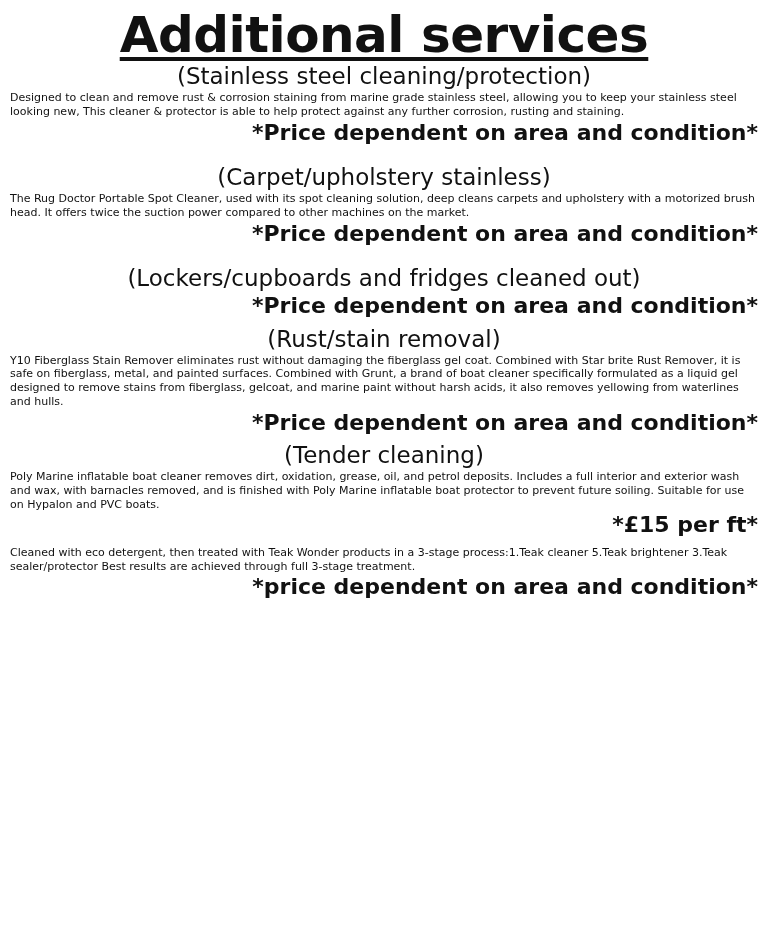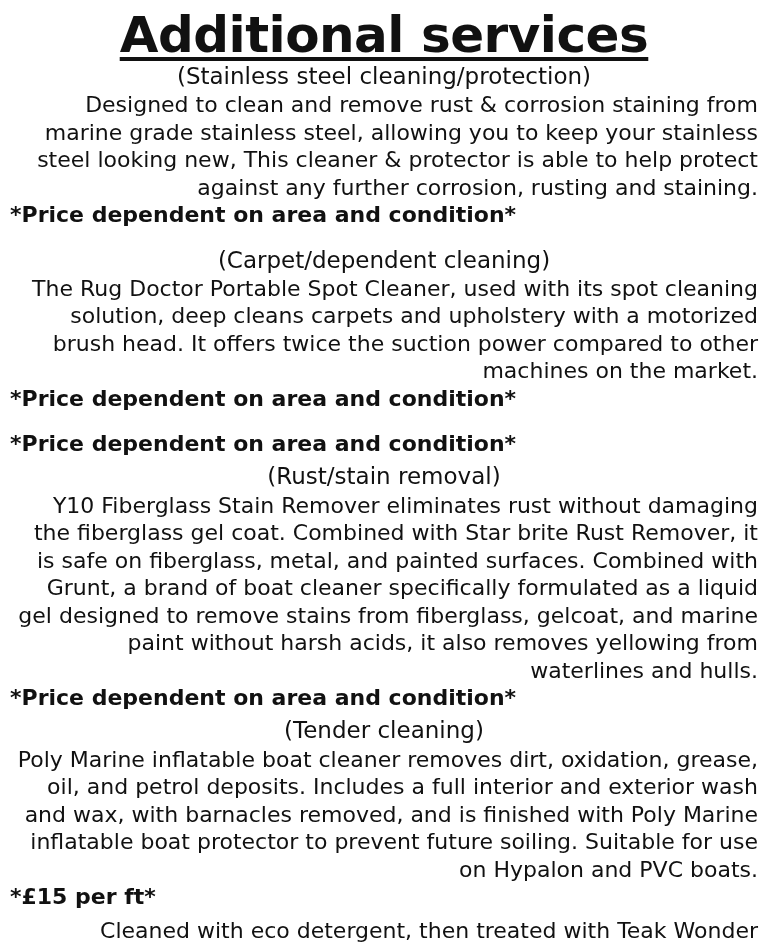--- a/index.html
+++ b/index.html
@@ -37,31 +37,31 @@
   }
   .section-heading {
     font-size: 23px;
     font-weight: 400;
     text-align: center;
     line-height: 1.18;
     margin: 0;
     padding: 0;
   }
   .section-body {
-    font-size: 22px;
+    font-size: 11px;
     font-weight: 400;
-    text-align: right;
+    text-align: left;
     line-height: 1.25;
     margin: 1px 0 0 0;
     padding: 0 0px;
   }
   .section-price {
     font-size: 22px;
     font-weight: 700;
-    text-align: left;
+    text-align: right;
     line-height: 1.2;
     margin: 1px 0 0 0;
   }
   .gap-m {
     height: 18px;
   }
   .gap-xs {
     height: 6px;
   }
 </style>
@@ -74,28 +74,29 @@
 
   <div class="section">
     <div class="section-heading">(Stainless steel cleaning/protection)</div>
     <div class="section-body">Designed to clean and remove rust &amp; corrosion staining from marine grade stainless steel, allowing you to keep your stainless steel looking new, This cleaner &amp; protector is able to help protect against any further corrosion, rusting and staining.</div>
     <div class="section-price">*Price dependent on area and condition*</div>
   </div>
 
   <div class="gap-m"></div>
 
   <div class="section">
-    <div class="section-heading">(Carpet/dependent cleaning)</div>
+    <div class="section-heading">(Carpet/upholstery stainless)</div>
     <div class="section-body">The Rug Doctor Portable Spot Cleaner, used with its spot cleaning solution, deep cleans carpets and upholstery with a motorized brush head. It offers twice the suction power compared to other machines on the market.</div>
     <div class="section-price">*Price dependent on area and condition*</div>
   </div>
 
   <div class="gap-m"></div>
 
   <div class="section">
+    <div class="section-heading">(Lockers/cupboards and fridges cleaned out)</div>
     <div class="section-price">*Price dependent on area and condition*</div>
   </div>
 
   <div class="gap-xs"></div>
 
   <div class="section">
     <div class="section-heading">(Rust/stain removal)</div>
     <div class="section-body">Y10 Fiberglass Stain Remover eliminates rust without damaging the fiberglass gel coat. Combined with Star brite Rust Remover, it is safe on fiberglass, metal, and painted surfaces. Combined with Grunt, a brand of boat cleaner specifically formulated as a liquid gel designed to remove stains from fiberglass, gelcoat, and marine paint without harsh acids, it also removes yellowing from waterlines and hulls.</div>
     <div class="section-price">*Price dependent on area and condition*</div>
   </div>

